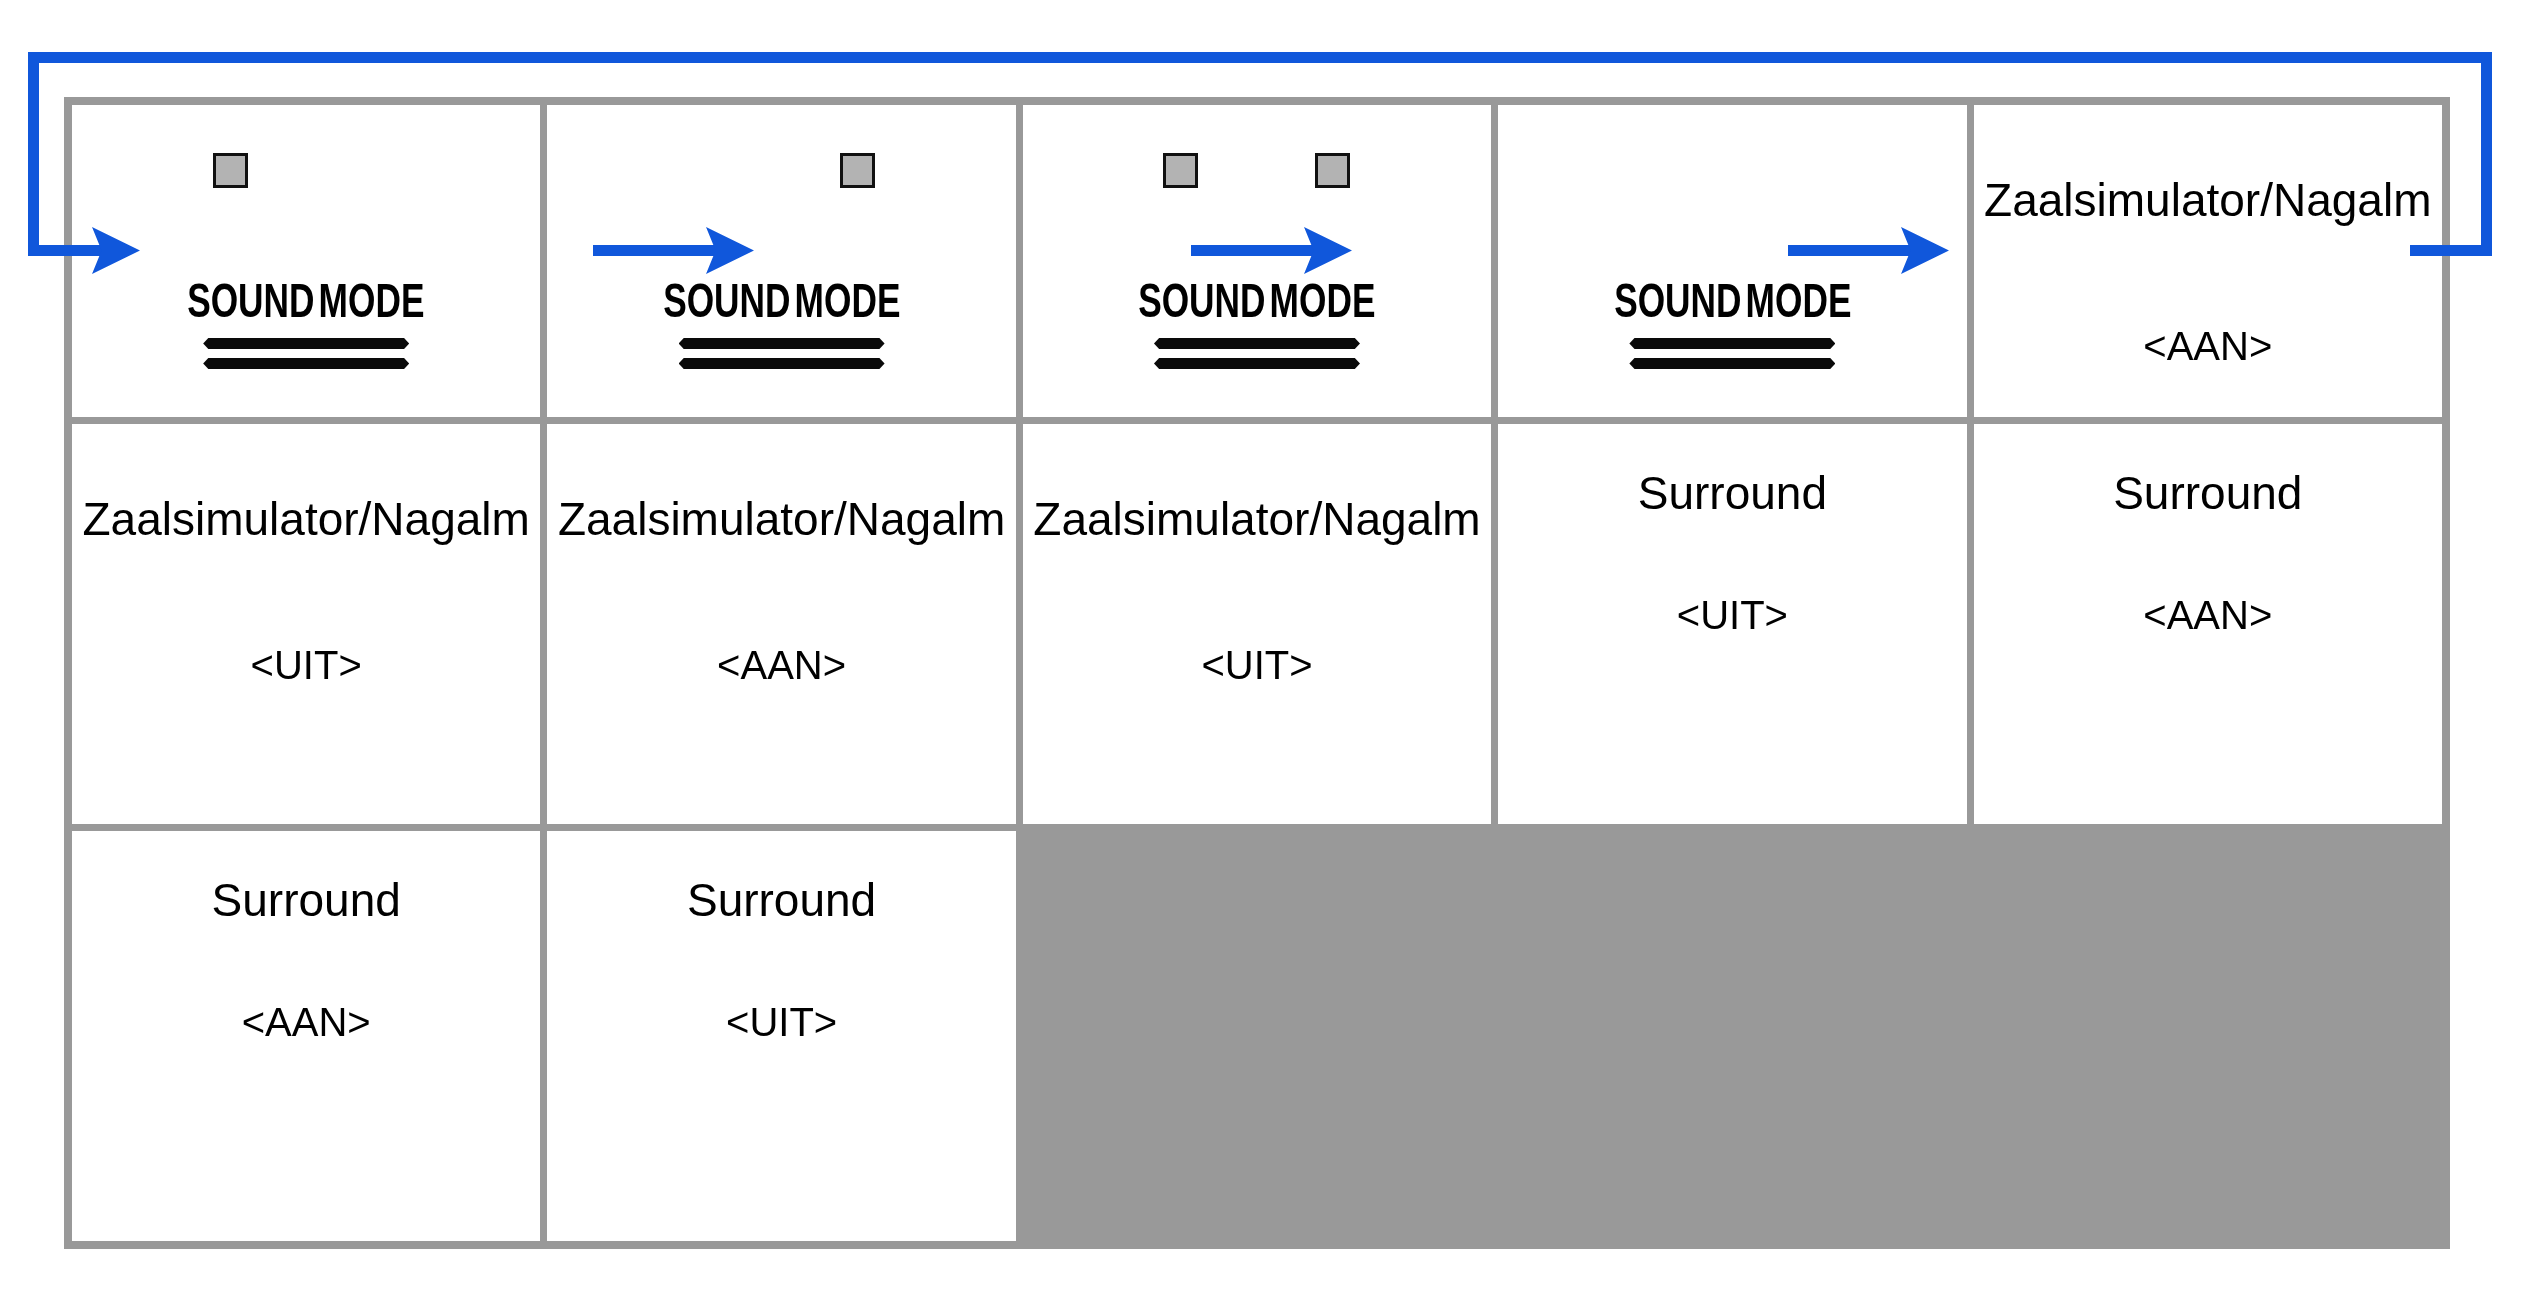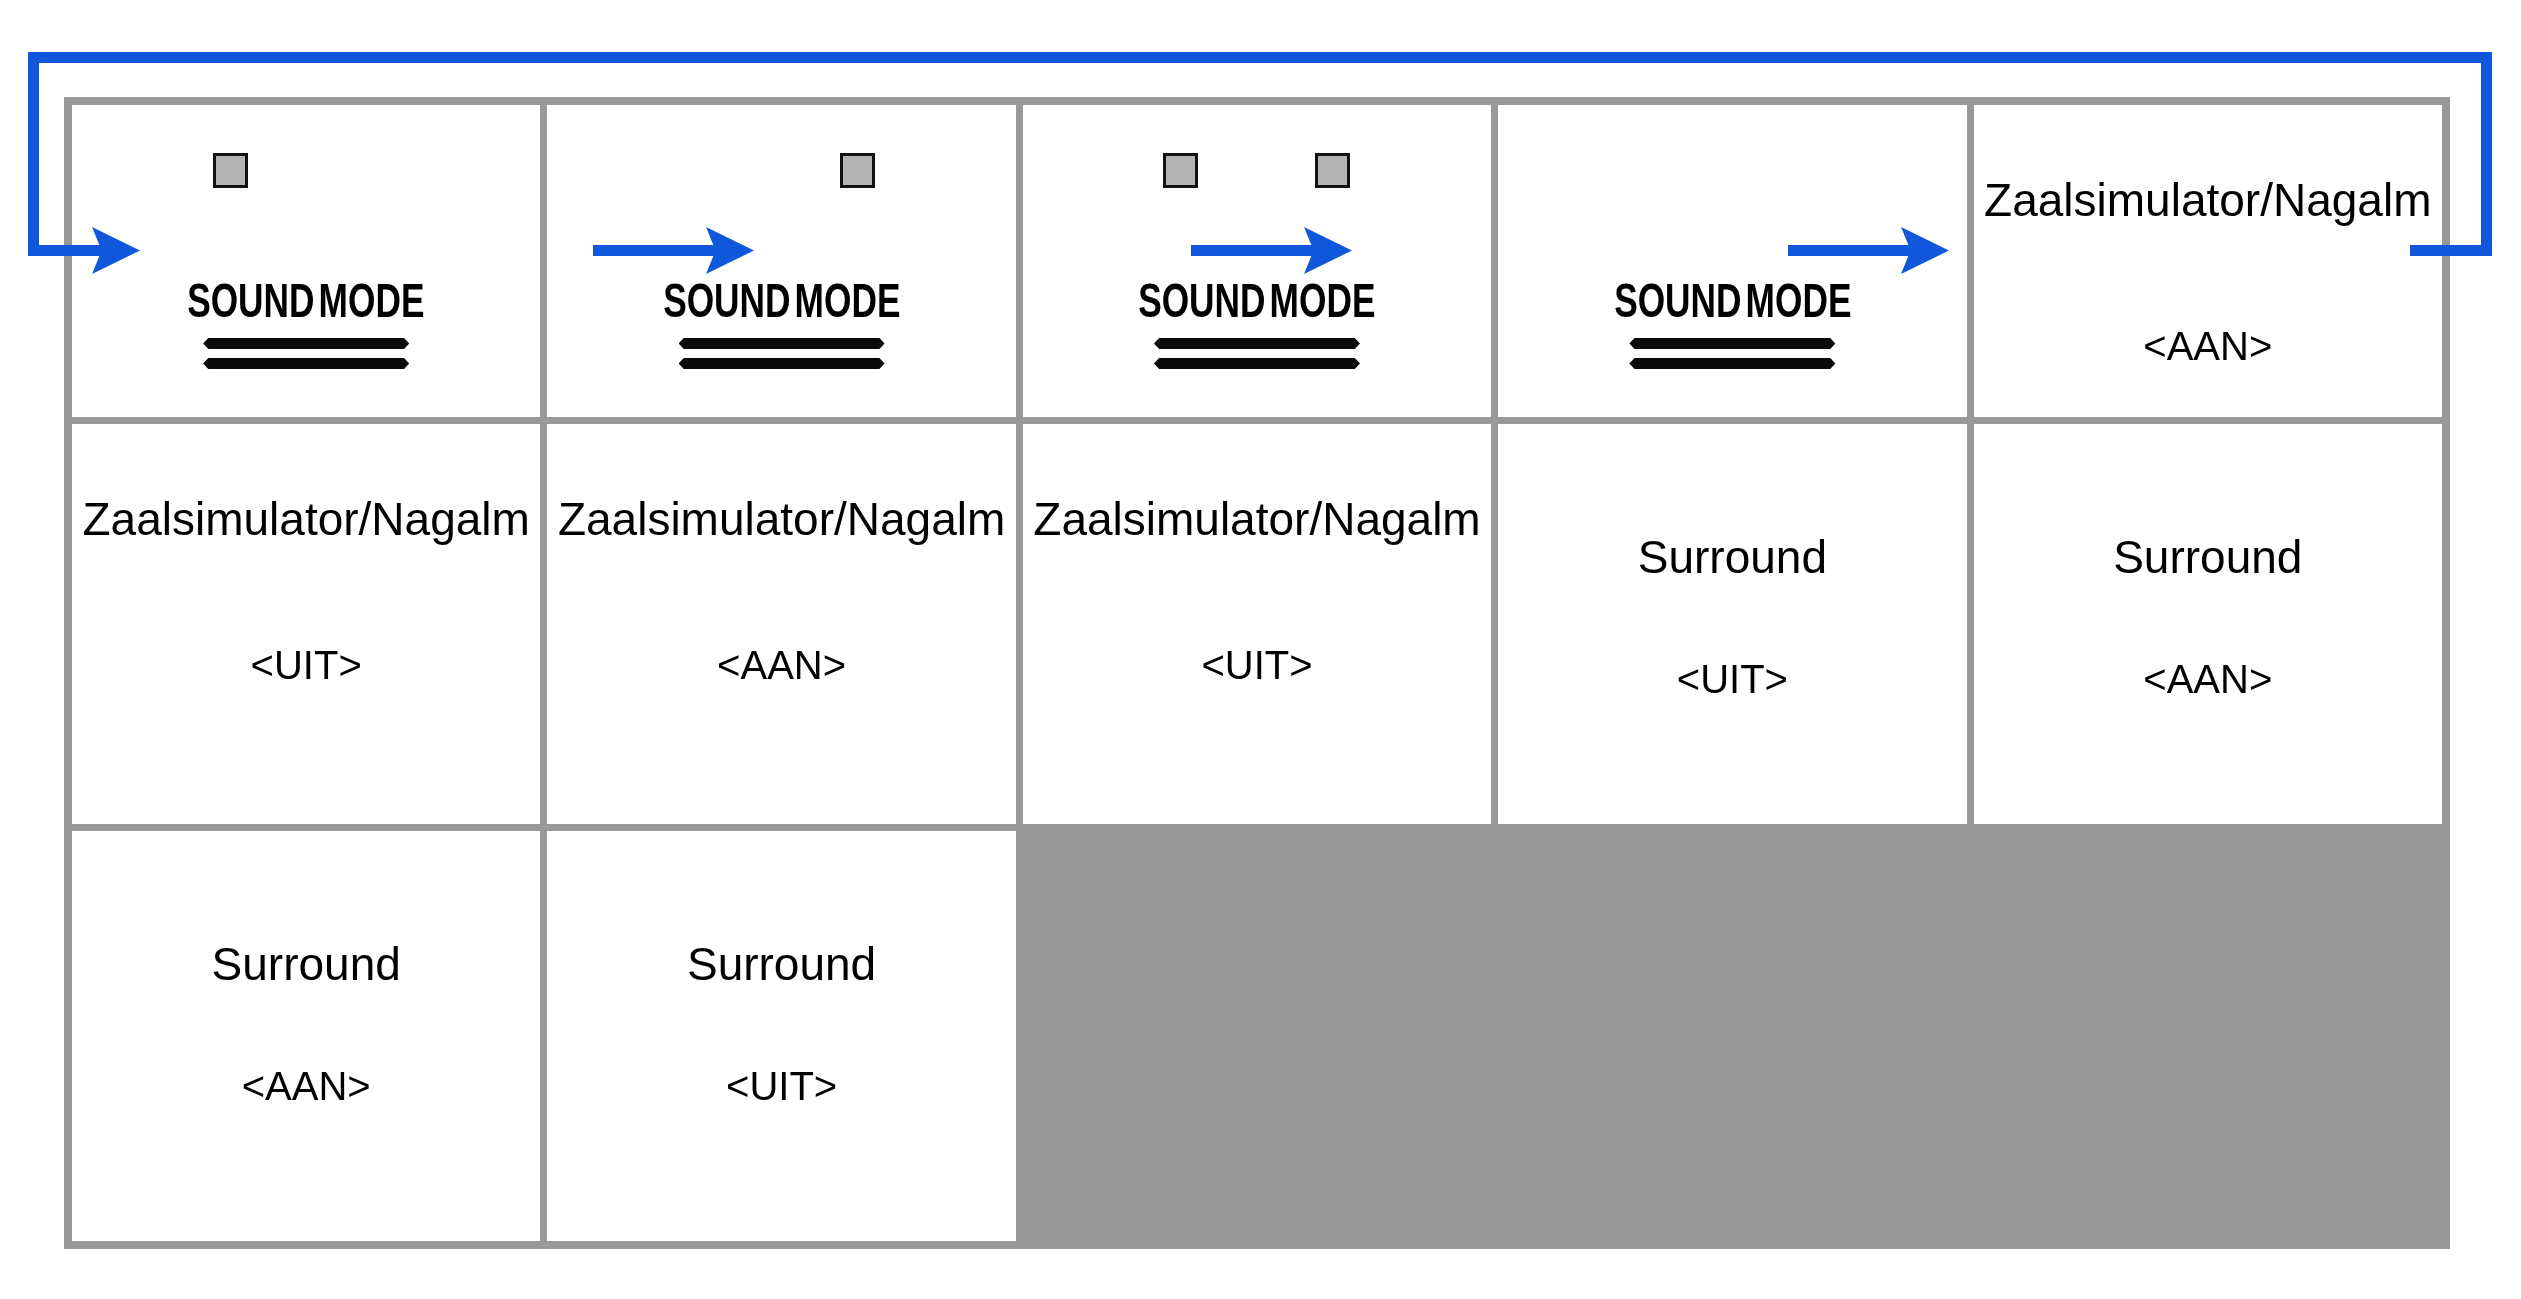--- a/index.html
+++ b/index.html
@@ -57,21 +57,21 @@
   .button-bar {
     width: 206px; height: 11px;
     margin-top: 9px;
     background: #0a0a0a;
     clip-path: polygon(2.5% 0, 97.5% 0, 100% 50%, 97.5% 100%, 2.5% 100%, 0 50%);
   }
   .button-bar.first { margin-top: 13px; }
 
   
   .content-cell.row2 { padding-top: 70px; gap: 24px; }
-  .content-cell.row3 { padding-top: 108px; }
+  .content-cell.row3 { padding-top: 44px; }
   .cell-title { font-size: 46px; line-height: 1.1; color: var(--text_black, #000); }
   .cell-value { font-size: 40px; line-height: 1.1; margin-top: 74px; color: var(--text_black, #000); }
 
   
   .blue-seg { position: absolute; background: var(--arrow_blue, #1057db); z-index: 3; }
   .loop-top   { left: 28px;   top: 52px;  width: 2464px; height: 11px; }
   .loop-left  { left: 28px;   top: 52px;  width: 11px;   height: 204px; }
   .loop-right { left: 2481px; top: 52px;  width: 11px;   height: 204px; }
   .loop-stub  { left: 2410px; top: 245px; width: 82px;   height: 11px; }
 

